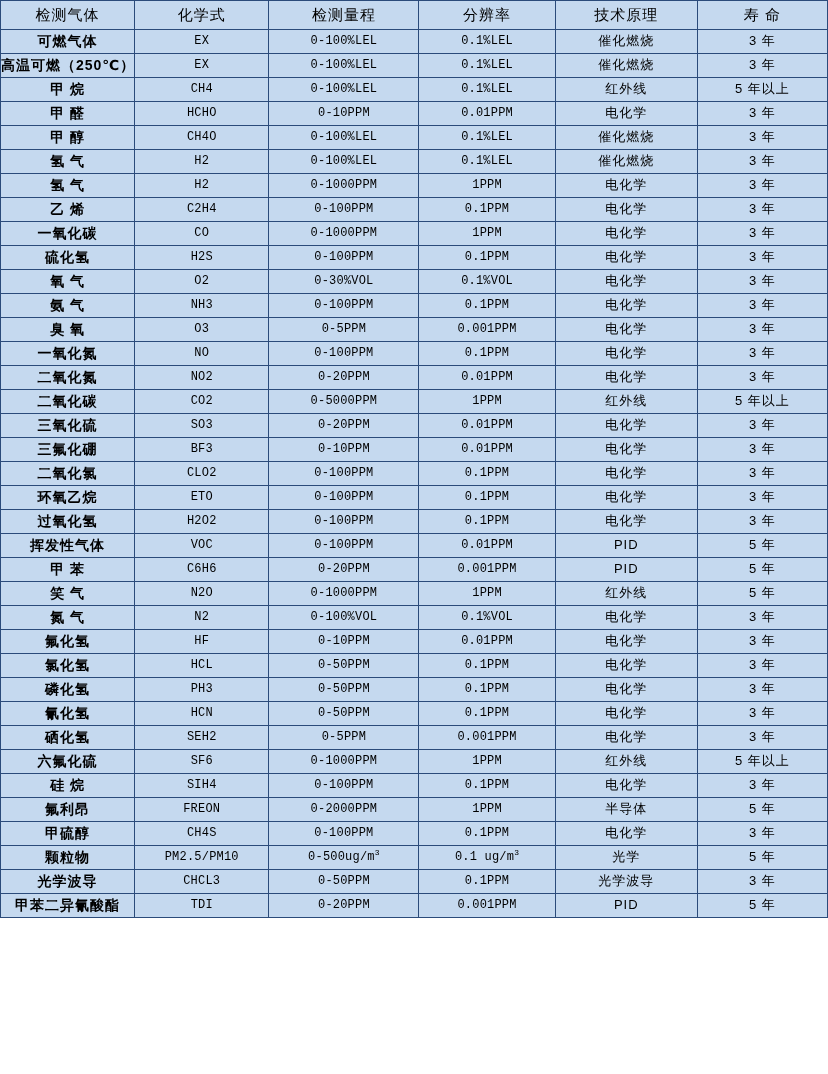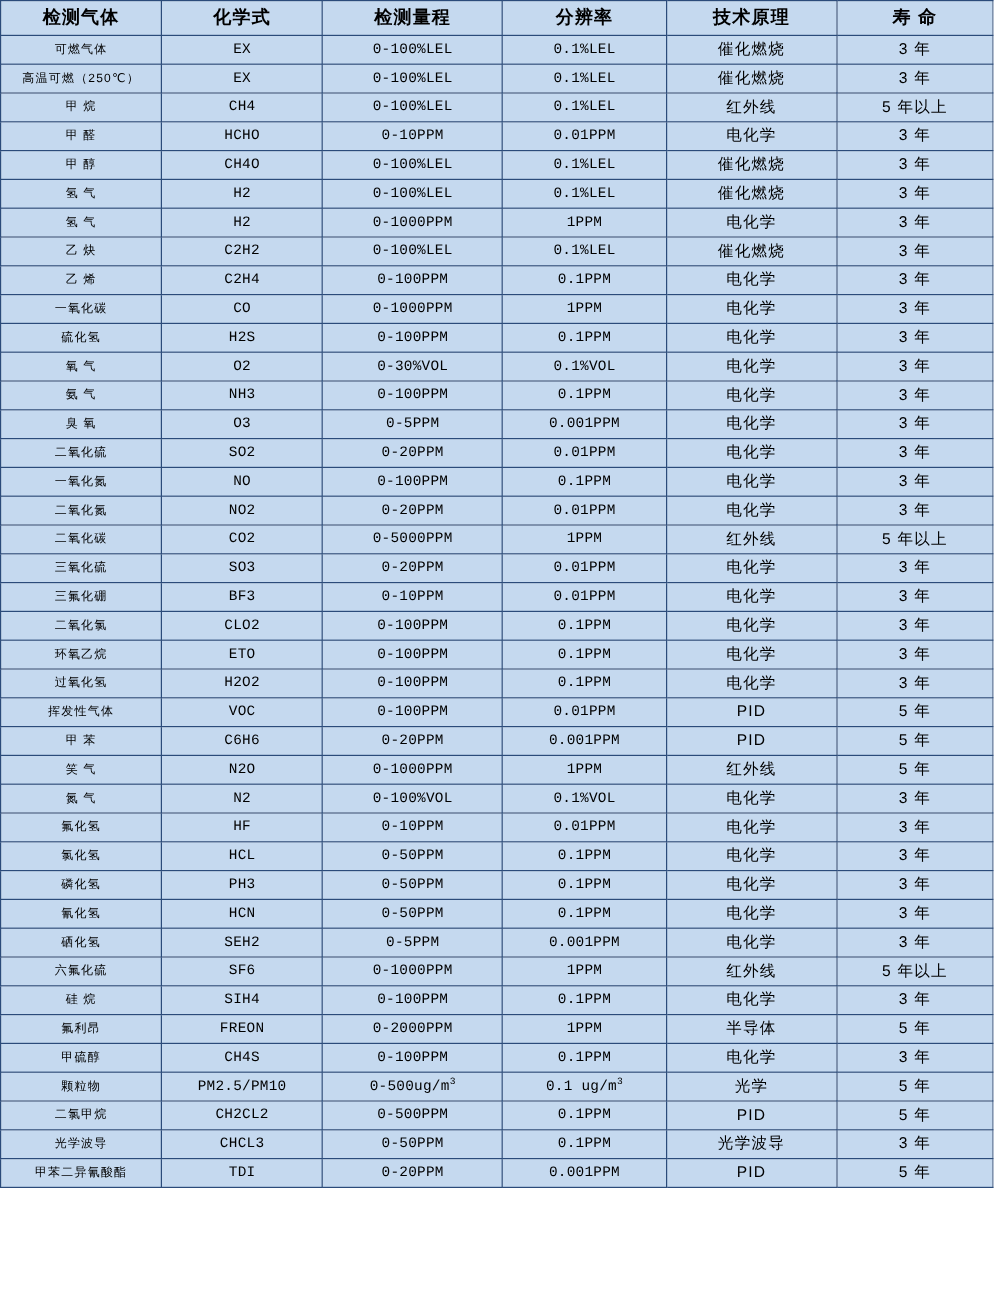--- a/index.html
+++ b/index.html
@@ -23,31 +23,32 @@
     vertical-align: middle;
     background: #c5d9ef;
     padding: 0;
     height: 23px;
     line-height: 1.1;
     overflow: hidden;
     white-space: nowrap;
   }
   #gas-table thead th {
     font-size: 15px;
-    font-weight: bold;
+    font-weight: normal;
     letter-spacing: 1px;
     height: 28px;
   }
   #gas-table tbody td {
     font-size: 13px;
   }
   
   #gas-table tbody td.col-name {
-    font-size: 10px;
+    font-size: 14px;
     letter-spacing: 1px;
+    font-weight: bold;
   }
   #gas-table tbody td.col-formula,
   #gas-table tbody td.col-range,
   #gas-table tbody td.col-res {
     font-family: "Liberation Mono", "DejaVu Sans Mono", monospace;
     font-size: 12px;
     letter-spacing: 0.2px;
   }
   #gas-table tbody td.col-tech,
   #gas-table tbody td.col-life {
@@ -139,28 +140,20 @@
       </tr>
       <tr>
         <td class="col-name">氢 气</td>
         <td class="col-formula">H2</td>
         <td class="col-range">0-1000PPM</td>
         <td class="col-res">1PPM</td>
         <td class="col-tech">电化学</td>
         <td class="col-life">3 年</td>
       </tr>
       <tr>
-        <td class="col-name">乙 炔</td>
-        <td class="col-formula">C2H2</td>
-        <td class="col-range">0-100%LEL</td>
-        <td class="col-res">0.1%LEL</td>
-        <td class="col-tech">催化燃烧</td>
-        <td class="col-life">3 年</td>
-      </tr>
-      <tr>
         <td class="col-name">乙 烯</td>
         <td class="col-formula">C2H4</td>
         <td class="col-range">0-100PPM</td>
         <td class="col-res">0.1PPM</td>
         <td class="col-tech">电化学</td>
         <td class="col-life">3 年</td>
       </tr>
       <tr>
         <td class="col-name">一氧化碳</td>
         <td class="col-formula">CO</td>
@@ -191,28 +184,20 @@
         <td class="col-range">0-100PPM</td>
         <td class="col-res">0.1PPM</td>
         <td class="col-tech">电化学</td>
         <td class="col-life">3 年</td>
       </tr>
       <tr>
         <td class="col-name">臭 氧</td>
         <td class="col-formula">O3</td>
         <td class="col-range">0-5PPM</td>
         <td class="col-res">0.001PPM</td>
-        <td class="col-tech">电化学</td>
-        <td class="col-life">3 年</td>
-      </tr>
-      <tr>
-        <td class="col-name">二氧化硫</td>
-        <td class="col-formula">SO2</td>
-        <td class="col-range">0-20PPM</td>
-        <td class="col-res">0.01PPM</td>
         <td class="col-tech">电化学</td>
         <td class="col-life">3 年</td>
       </tr>
       <tr>
         <td class="col-name">一氧化氮</td>
         <td class="col-formula">NO</td>
         <td class="col-range">0-100PPM</td>
         <td class="col-res">0.1PPM</td>
         <td class="col-tech">电化学</td>
         <td class="col-life">3 年</td>
@@ -379,28 +364,20 @@
       </tr>
       <tr>
         <td class="col-name">颗粒物</td>
         <td class="col-formula">PM2.5/PM10</td>
         <td class="col-range">0-500ug/m<sup>3</sup></td>
         <td class="col-res">0.1 ug/m<sup>3</sup></td>
         <td class="col-tech">光学</td>
         <td class="col-life">5 年</td>
       </tr>
       <tr>
-        <td class="col-name">二氯甲烷</td>
-        <td class="col-formula">CH2CL2</td>
-        <td class="col-range">0-500PPM</td>
-        <td class="col-res">0.1PPM</td>
-        <td class="col-tech">PID</td>
-        <td class="col-life">5 年</td>
-      </tr>
-      <tr>
         <td class="col-name">光学波导</td>
         <td class="col-formula">CHCL3</td>
         <td class="col-range">0-50PPM</td>
         <td class="col-res">0.1PPM</td>
         <td class="col-tech">光学波导</td>
         <td class="col-life">3 年</td>
       </tr>
       <tr>
         <td class="col-name">甲苯二异氰酸酯</td>
         <td class="col-formula">TDI</td>

